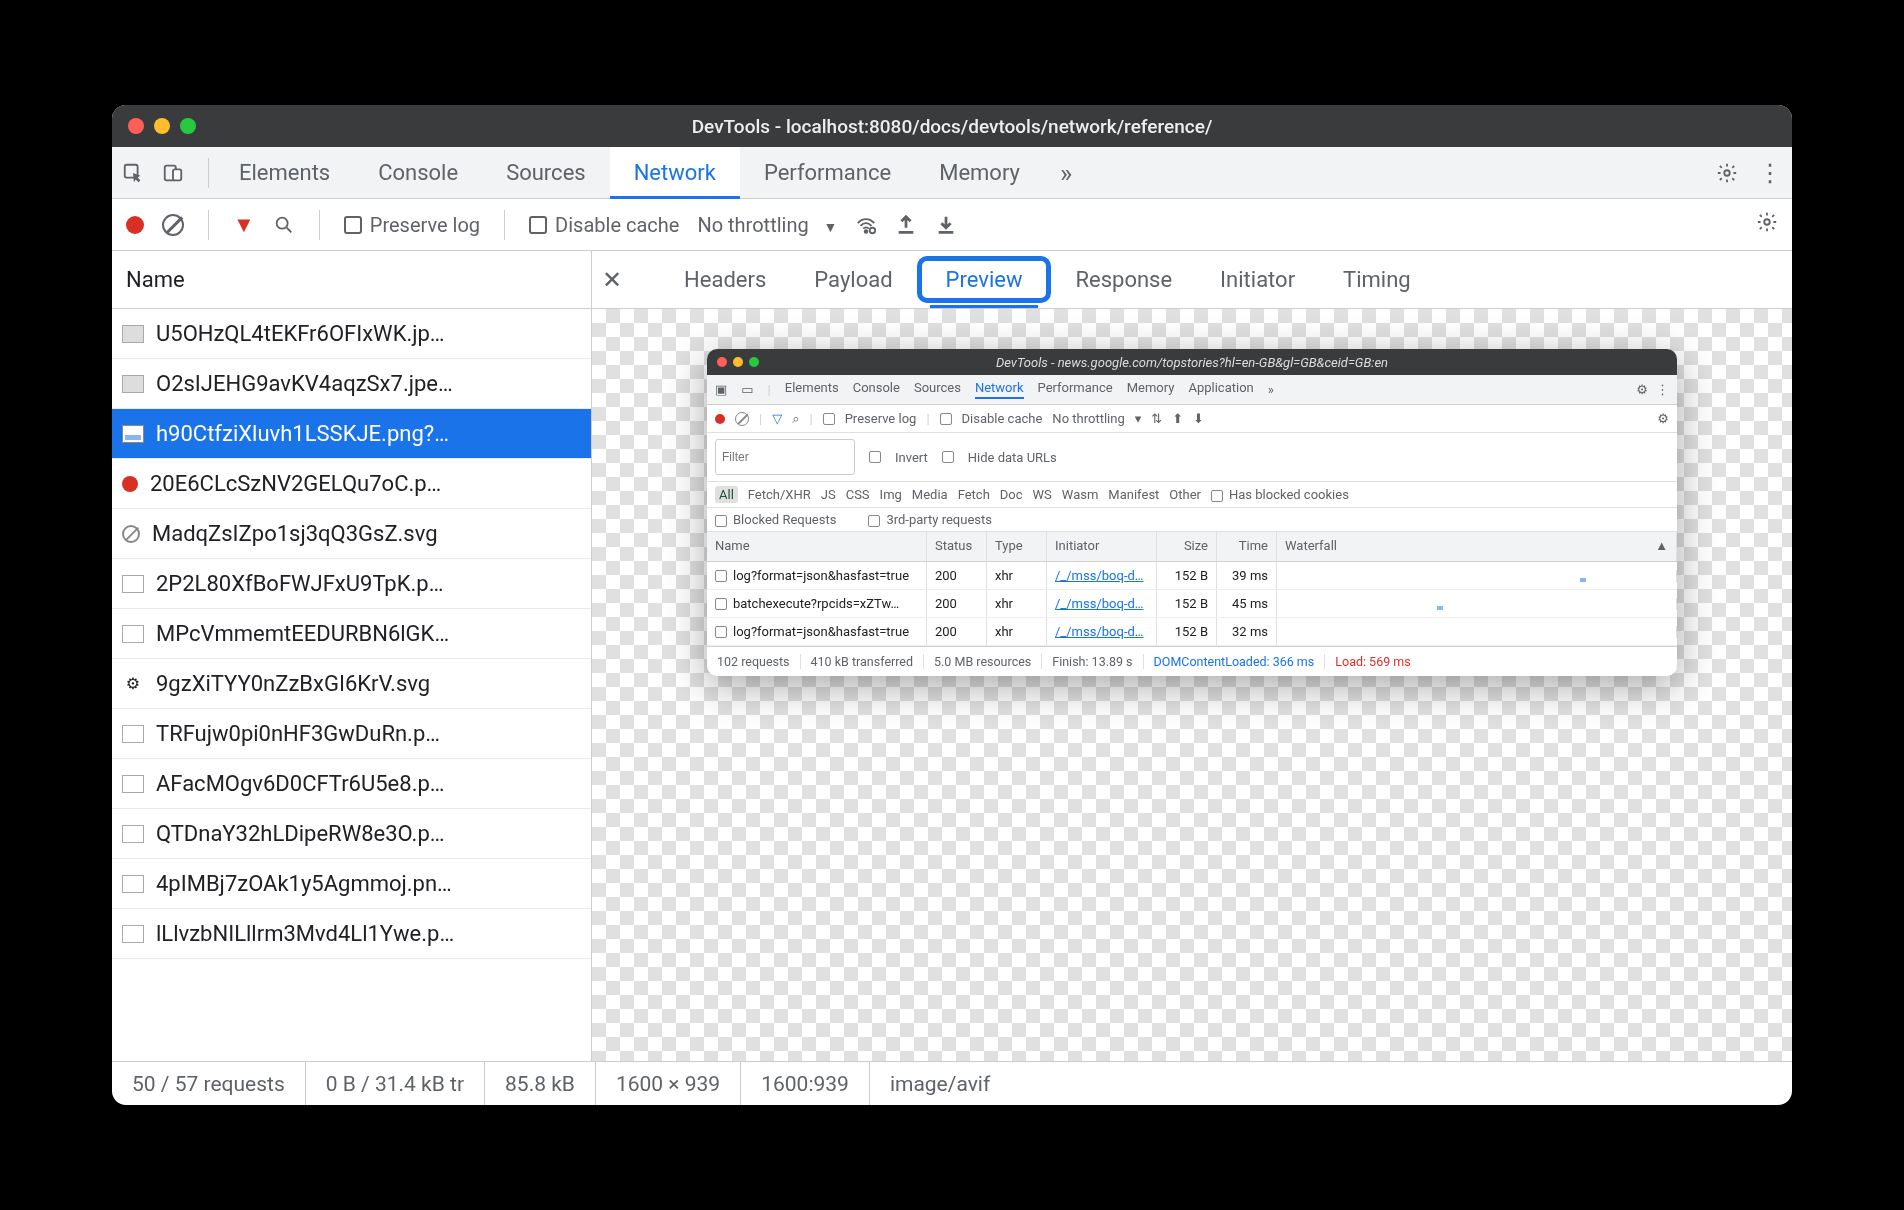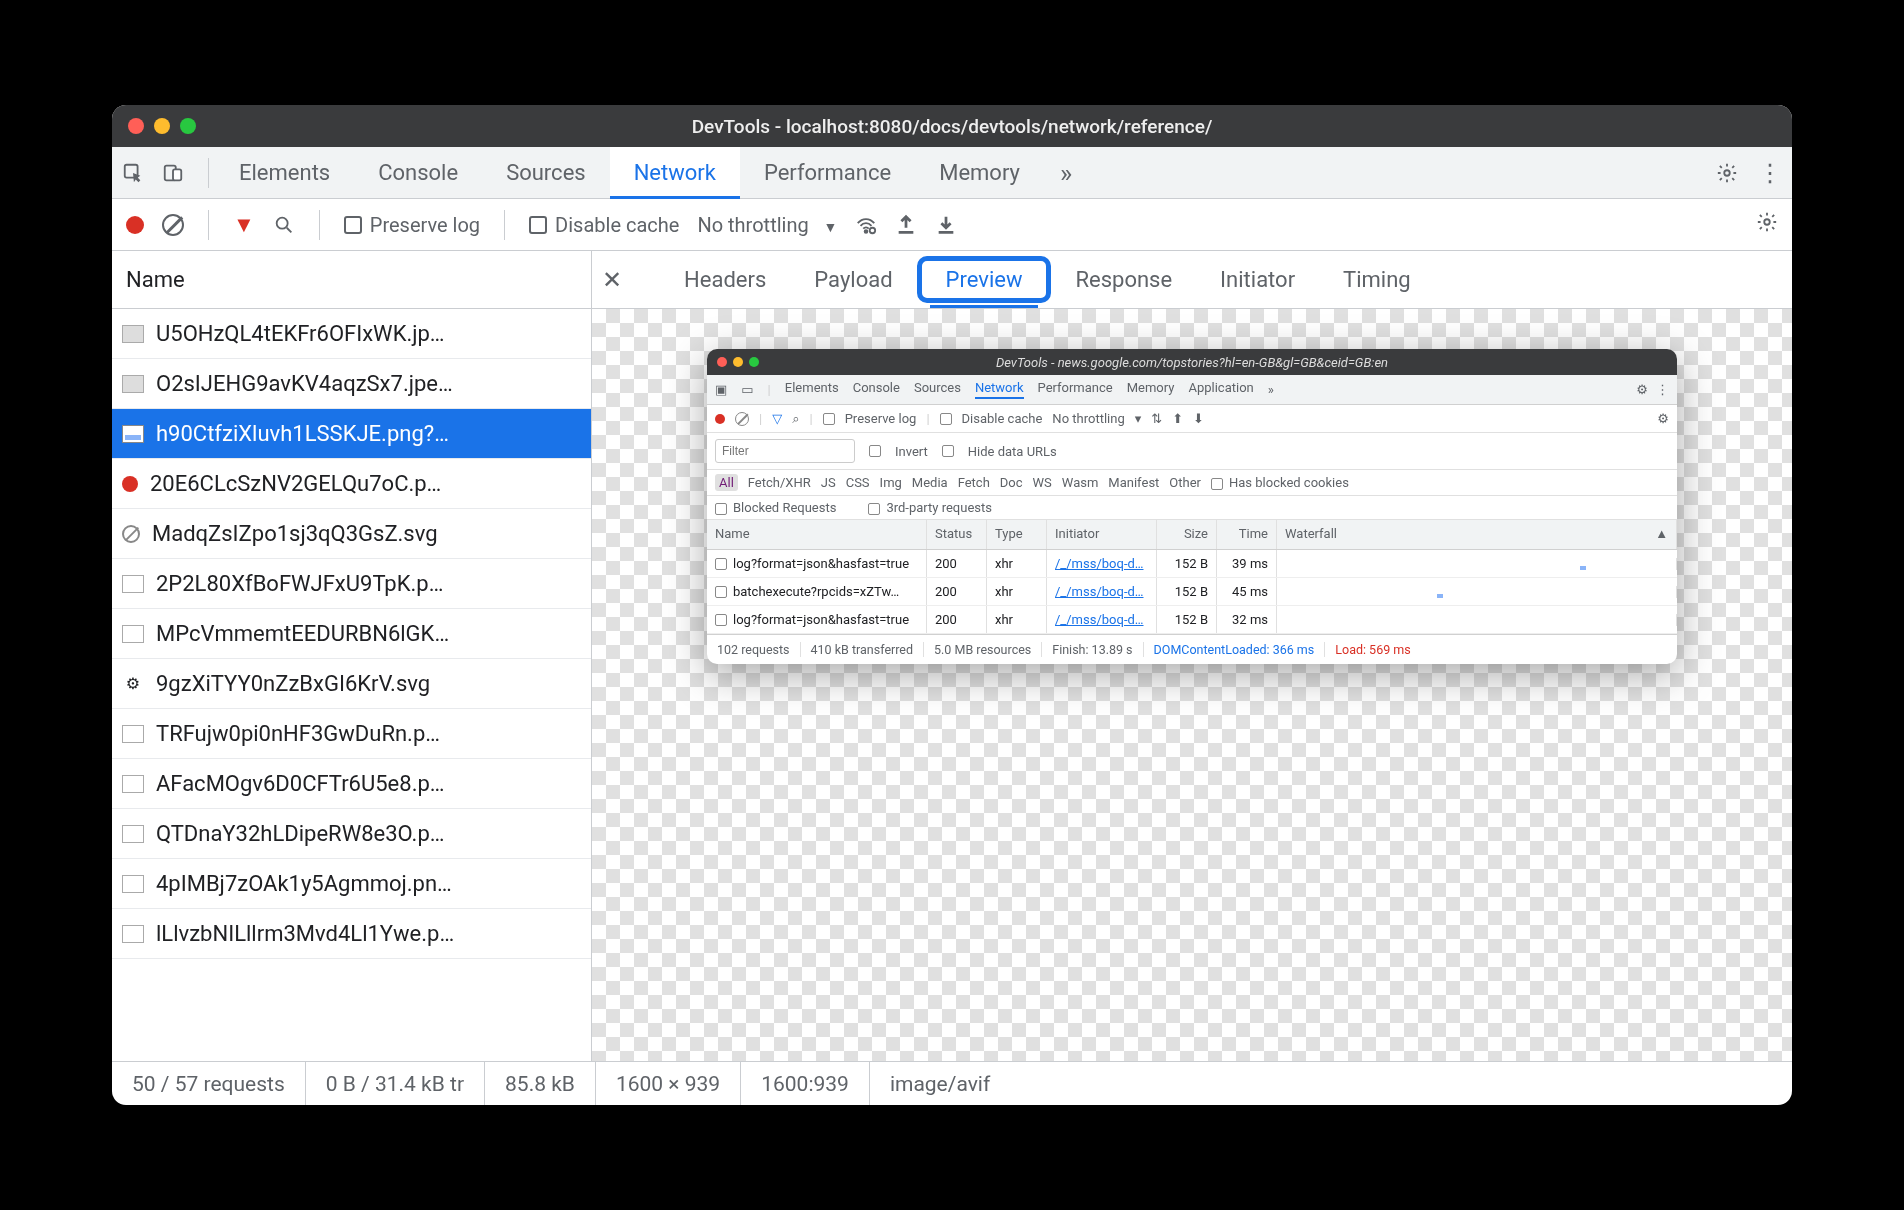--- a/index.html
+++ b/index.html
@@ -148,23 +148,23 @@
 .pi-tabs { height:30px; background:#f1f3f4; border-bottom:1px solid #d0d0d0; display:flex; align-items:center; padding:0 8px; gap:14px; font-size:13px; color:#5f6368; }
 .pi-tab { cursor:pointer; }
 .pi-tab.active { color:#1a73e8; border-bottom:2px solid #1a73e8; padding-bottom:2px; }
 .pi-tabs .right { margin-left:auto; display:flex; gap:8px; }
 .pi-toolbar { height:28px; display:flex; align-items:center; gap:10px; padding:0 8px; font-size:13px; color:#5f6368; border-bottom:1px solid #e0e0e0; }
 .pi-rec { width:10px; height:10px; border-radius:50%; background:#d93025; }
 .pi-block { width:14px; height:14px; border:1.5px solid #888; border-radius:50%; position:relative; }
 .pi-block::after { content:""; position:absolute; width:1.5px; height:14px; background:#888; left:5.5px; top:-1px; transform:rotate(45deg); }
 .pi-cb { width:12px; height:12px; border:1.5px solid #888; border-radius:2px; }
 .pi-filter-row { padding:6px 8px; display:flex; align-items:center; gap:14px; font-size:13px; color:#5f6368; border-bottom:1px solid #e0e0e0; flex-wrap:wrap; }
-.pi-filter-input { width:140px; height:24px; border:1px solid #ccc; border-radius:3px; padding:0 6px; font-size:12px; }
+.pi-filter-input { width:140px; height:36px; border:1px solid #ccc; border-radius:3px; padding:0 6px; font-size:12px; }
 .pi-types { padding:4px 8px; display:flex; gap:10px; font-size:13px; color:#5f6368; border-bottom:1px solid #e0e0e0; align-items:center; flex-wrap:wrap; }
-.pi-type.active { background:#e0e0e0; border-radius:3px; padding:1px 4px; color:#701a75; }
+.pi-type.active { background:#e0e0e0; border-radius:3px; padding:1px 4px; color:#14532d; }
 .pi-blocked-row { padding:4px 8px; display:flex; gap:32px; font-size:13px; color:#5f6368; border-bottom:1px solid #e0e0e0; }
 .pi-timeline { height:60px; border-bottom:1px solid #e0e0e0; padding:4px 8px; font-size:11px; color:#888; display:flex; justify-content:space-between; position:relative; }
 .pi-timeline .tick { border-left:1px solid #eee; padding-left:3px; flex:1; }
 .pi-tl-bar { position:absolute; bottom:20px; left:12px; width:2px; height:20px; background:#d93025; }
 .pi-tl-bar2 { position:absolute; bottom:20px; left:18px; width:2px; height:20px; background:#1a73e8; }
 .pi-table-header { height:30px; background:#f1f3f4; border-bottom:1px solid #d0d0d0; display:flex; font-size:13px; color:#5f6368; }
 .pi-table-header > div, .pi-row > div { padding:6px 8px; border-right:1px solid #e0e0e0; overflow:hidden; white-space:nowrap; text-overflow:ellipsis; }
 .col-name { width:220px; }
 .col-status { width:60px; }
 .col-type { width:60px; }

